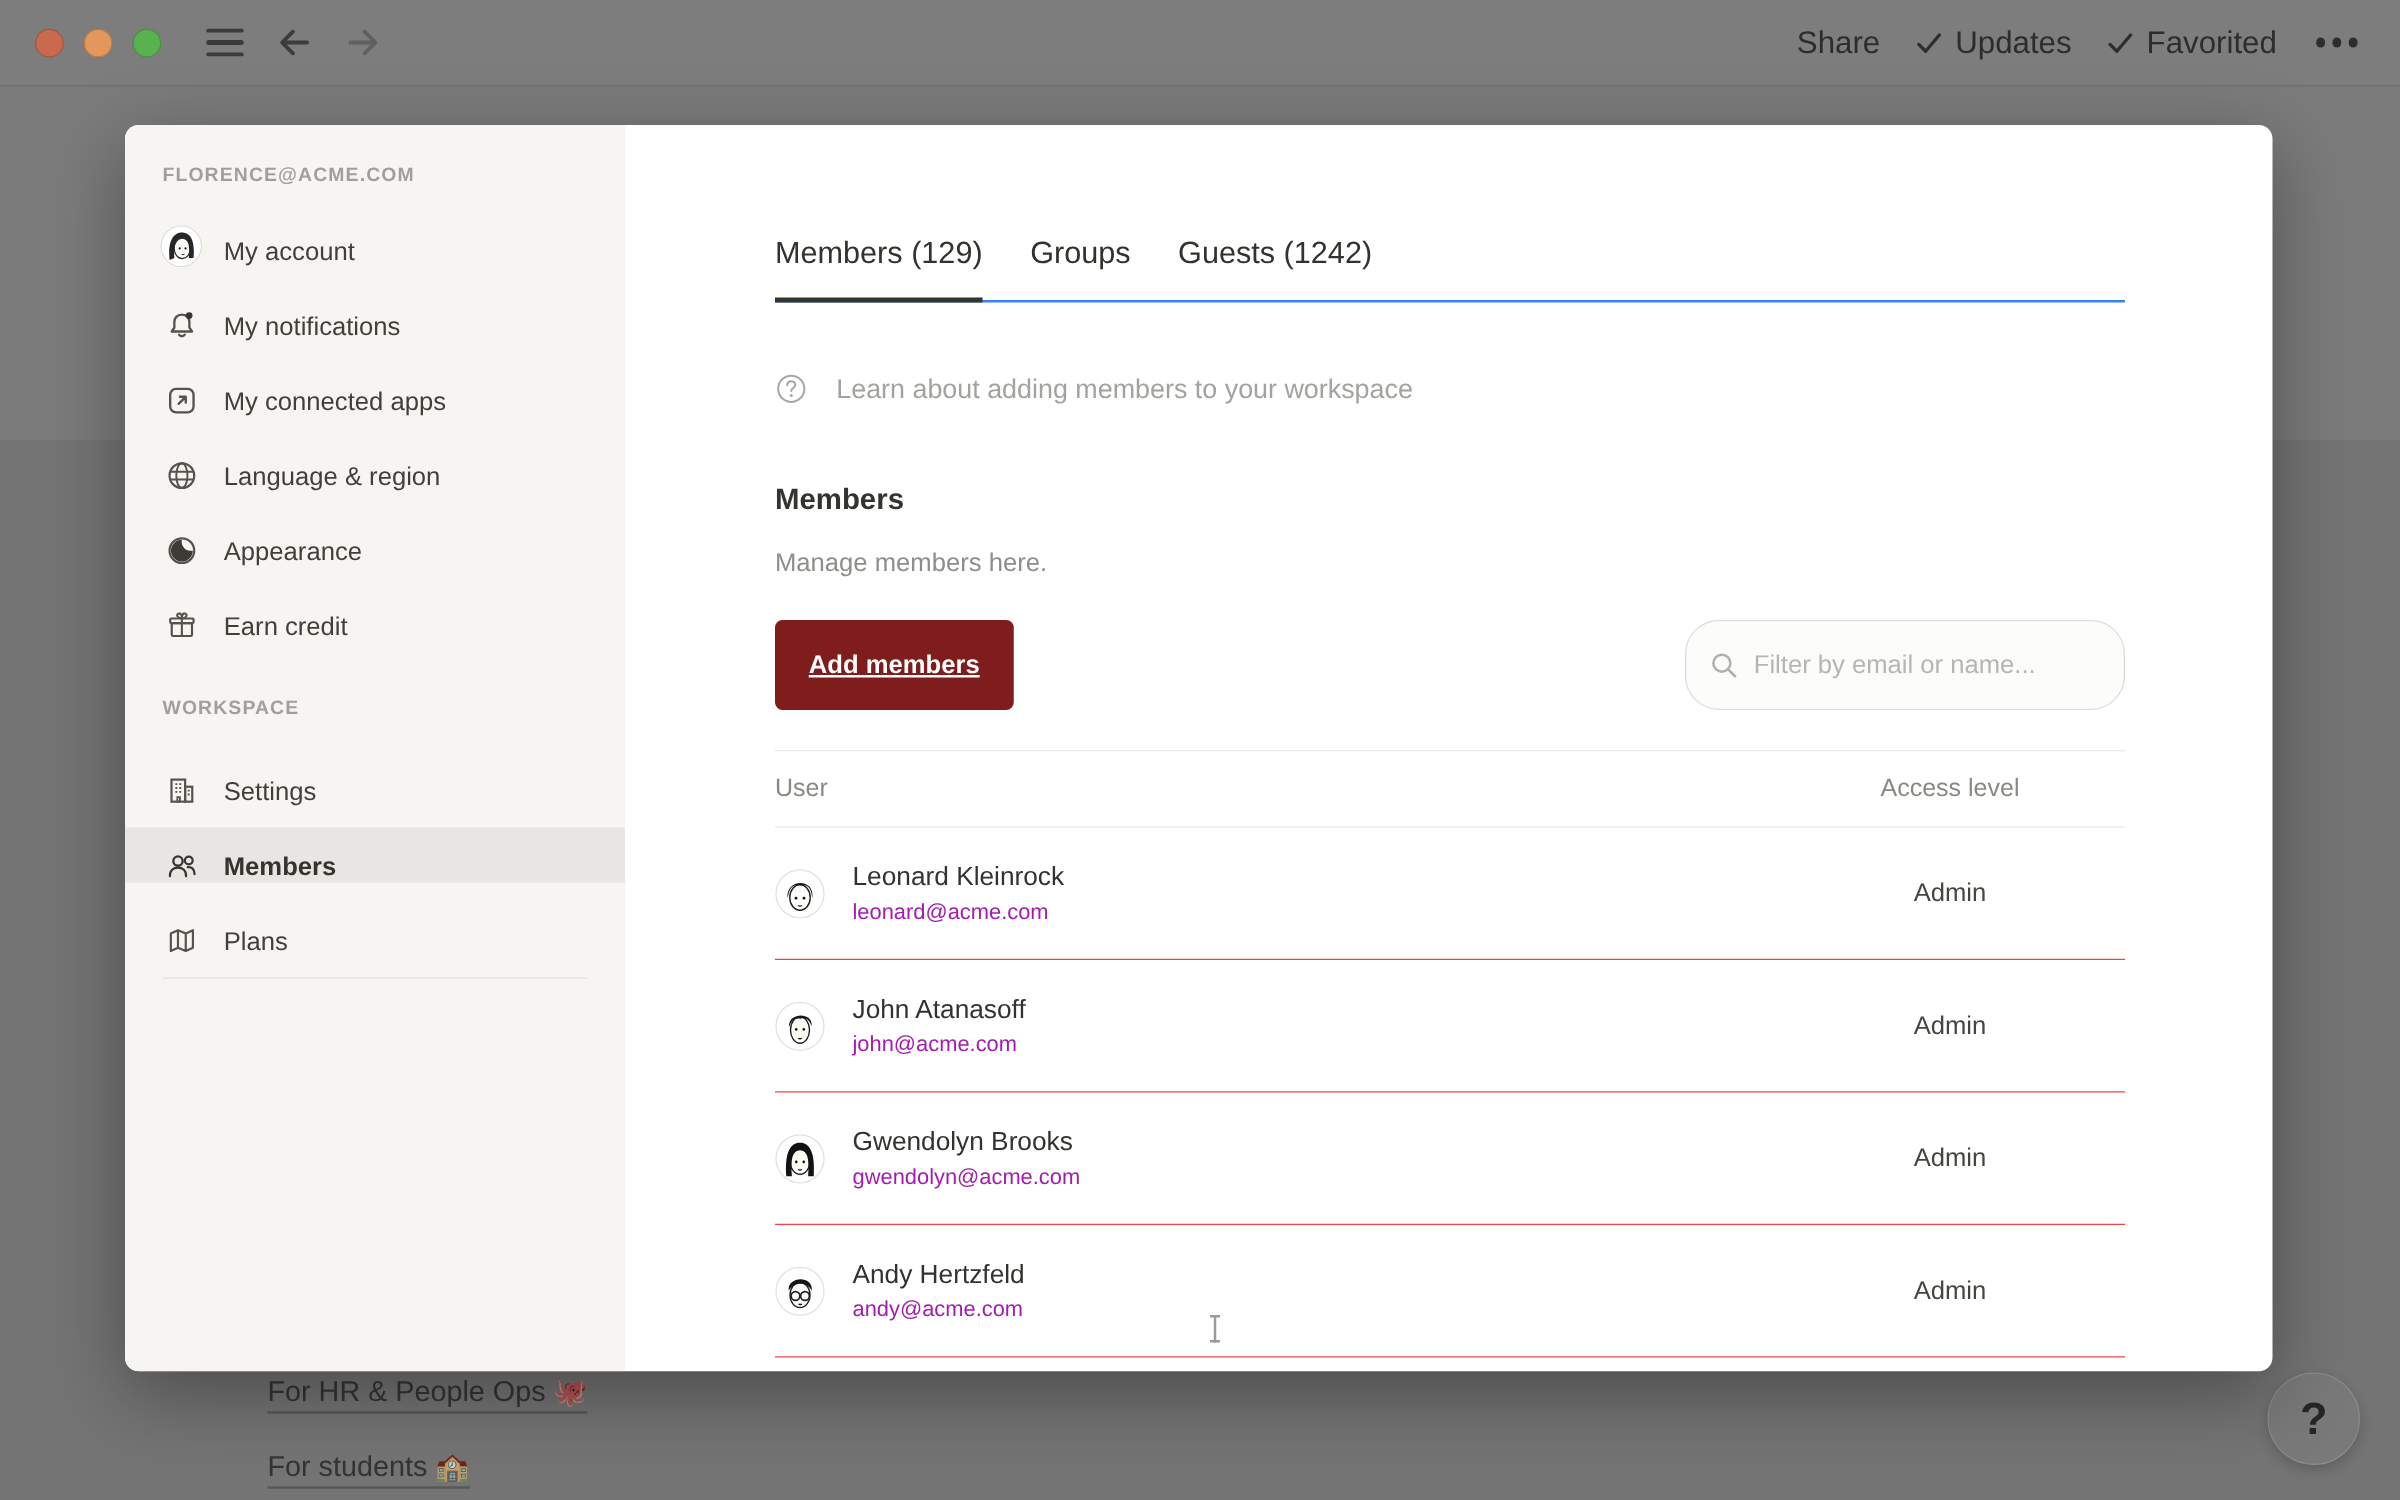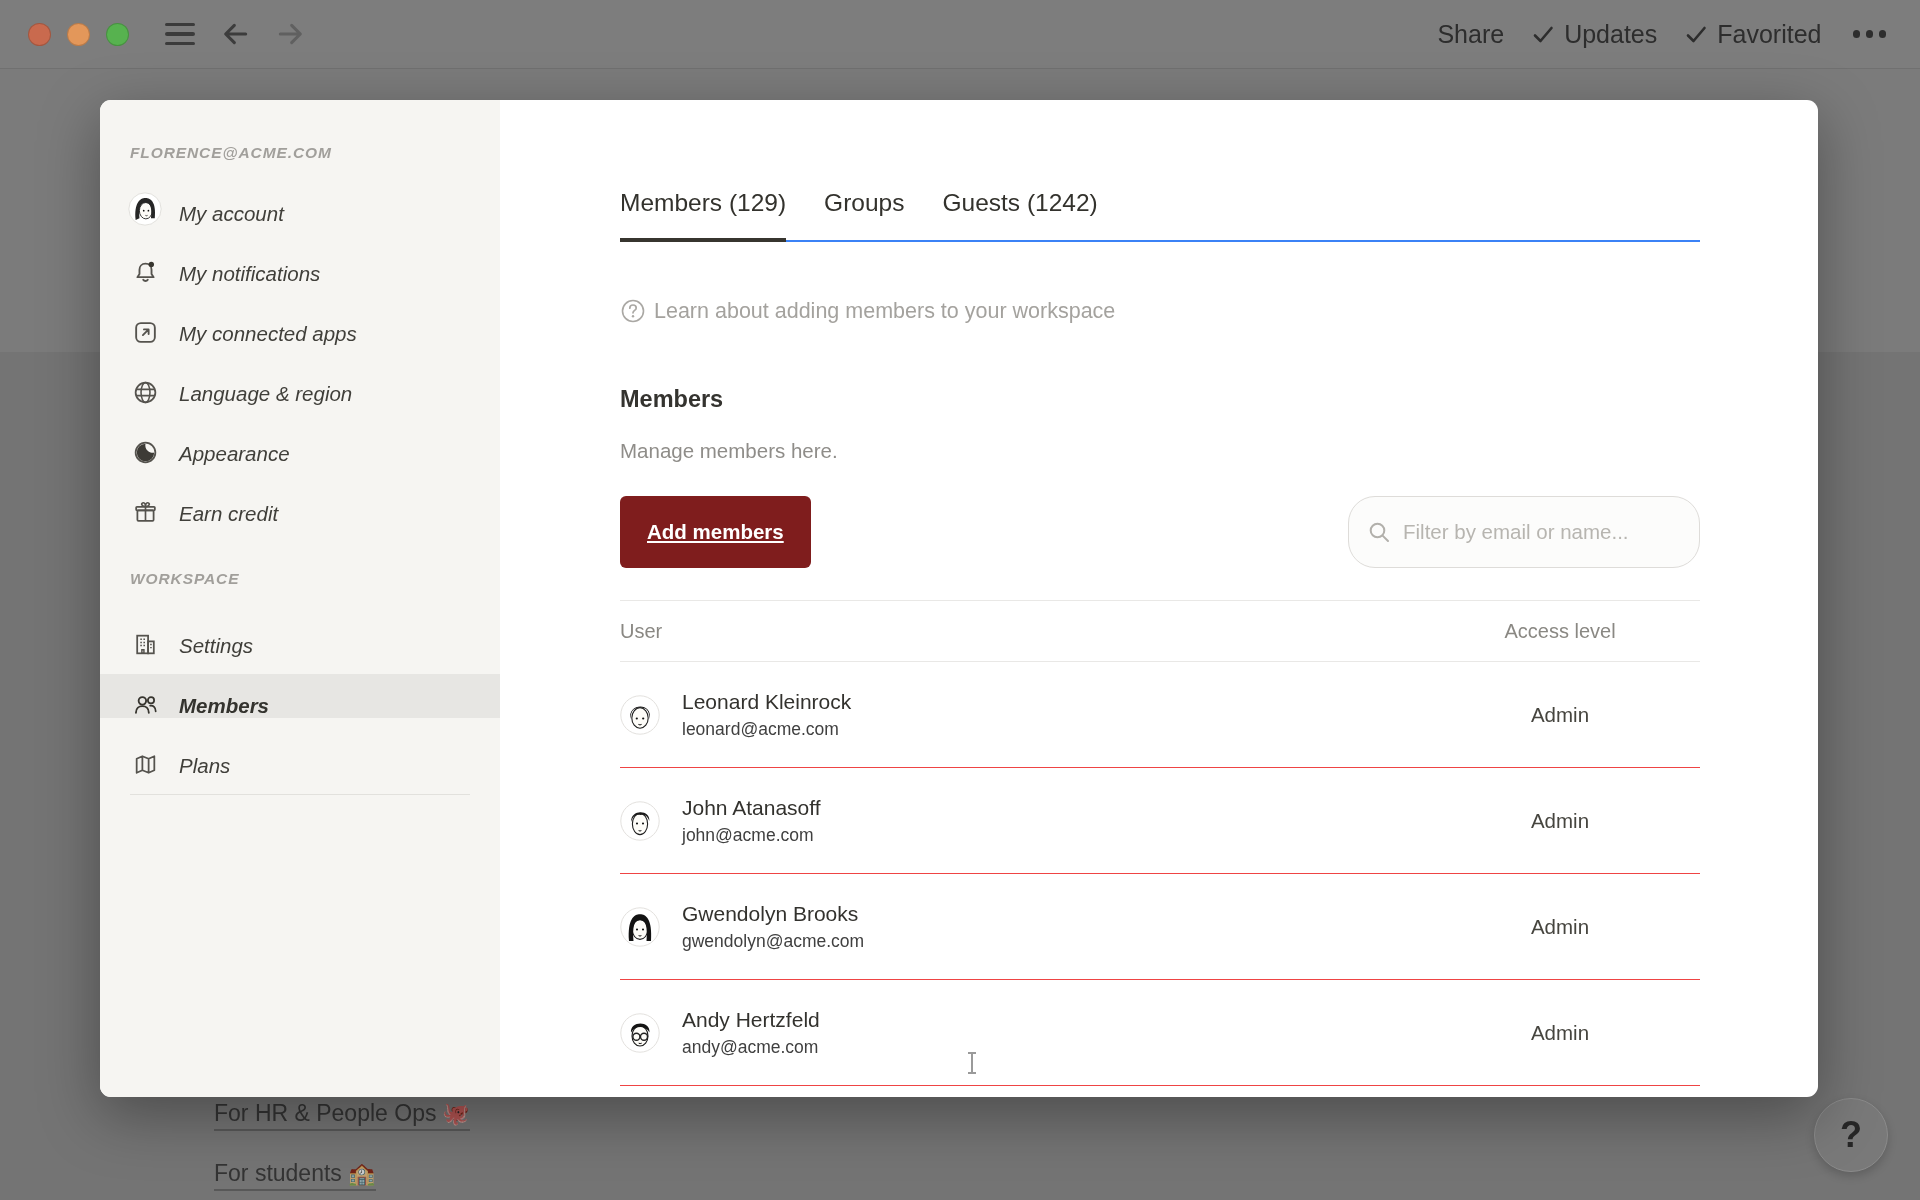--- a/index.html
+++ b/index.html
@@ -31,61 +31,61 @@
 
   .help-btn { position:absolute; left:1814px; top:1098px; width:74px; height:74px; border-radius:50%;
               background:#797979; border:1px solid #8b8b8b; display:flex; align-items:center; justify-content:center;
               font-size:36px; font-weight:700; color:#262626; box-shadow:0 4px 10px rgba(0,0,0,0.18); cursor:pointer; }
 
   
   .modal { position:absolute; left:100px; top:100px; width:1718px; height:997px; background:#ffffff;
            border-radius:11px; box-shadow:0 18px 60px rgba(0,0,0,0.35); display:flex; z-index:3; overflow:hidden; }
 
   
-  .sidebar { width:400px; background:#f6f5f2; padding-top:42px; flex-shrink:0;font-style:italic; }
+  .sidebar { width:400px; background:#f6f5f2; padding-top:30px; flex-shrink:0; }
   .side-header { margin:0 0 0 30px; height:22px; font-size:15.5px; font-weight:600; letter-spacing:0.9px;
                  color:#a19f9b; line-height:22px; }
   .side-list { margin-top:18px; }
   .side-item { height:44px; margin-bottom:16px; display:flex; align-items:flex-end; padding-left:32px; gap:20px;
                font-size:20.5px; font-weight:500; color:#403f3a; cursor:pointer; }
   .side-item.selected { background:#e7e6e3; font-weight:700; color:#34332e; margin-left:0; margin-right:0; }
   .side-item .ic { width:27px; height:27px; display:flex; align-items:center; justify-content:center; flex-shrink:0; }
   .ws-header { margin:42px 0 0 30px; height:22px; font-size:15.5px; font-weight:600; letter-spacing:0.9px;
                color:#a19f9b; line-height:22px; }
   .ws-list { margin-top:24px; }
   .side-divider { margin:14px 30px 0 30px; border-top:1px solid #e2e1dd; }
   .avatar-s { width:34px; height:34px; flex-shrink:0; margin-left:-4px; margin-right:-3px; }
 
   
   .main { flex:1; padding:0 118px 0 120px; position:relative; }
   .tabs { display:flex; gap:38px; padding-top:88px; border-bottom:2px solid #3b82f6; }
   .tab { font-size:24.5px; color:#33322d; line-height:30px; padding-bottom:22px; position:relative; cursor:pointer; }
   .tab.active { font-weight:500; }
   .tab.active::after { content:""; position:absolute; left:0; right:0; bottom:-2px; height:4px; background:#37352f; }
-  .learn { margin-top:56px; display:flex; align-items:center; gap:8px; color:#a4a29e; font-size:21.5px; cursor:pointer; width:fit-content; }
+  .learn { margin-top:56px; display:flex; align-items:center; gap:23px; color:#a4a29e; font-size:21.5px; cursor:pointer; width:fit-content; }
   .sec-title { margin-top:60px; font-size:23.5px; font-weight:600; color:#34332f; line-height:30px; }
   .sec-sub { margin-top:24px; font-size:20.5px; color:#8f8d89; line-height:26px; }
   .toolbar { margin-top:40px; height:56px; display:flex; align-items:center; justify-content:space-between; }
   .add-btn { height:72px; padding:0 27px; background:#7f1d1d; border:none; border-radius:6px;
              color:#ffffff; font-size:20.5px; font-weight:600; font-family:inherit; cursor:pointer;text-decoration:underline; }
   .filter { width:352px; height:72px; border:1.5px solid #dedcd9; background:#fcfcfb; border-radius:27px;
             display:flex; align-items:center; padding:0 18px; gap:12px; }
   .filter input { border:none; outline:none; background:transparent; flex:1; font-size:20.5px; color:#5f5d59;
                   font-family:inherit; min-width:0; }
   .filter input::placeholder { color:#b7b5b0; }
 
   .table { margin-top:40px; }
   .thead { height:62px; border-top:1px solid #e9e8e6; border-bottom:1px solid #e9e8e6;
            display:flex; align-items:center; color:#8a8883; font-size:20px; }
   .col-user { flex:1; } .col-access { width:280px; text-align:center; }
   .trow { height:106px; display:flex; align-items:center; border-bottom:1px solid #ef4444; cursor:pointer; }
   .avatar { width:40px; height:40px; margin-right:22px; flex-shrink:0; }
   .uinfo { flex:1; min-width:0; }
   .uname { font-size:21px; color:#33322e; font-weight:500; line-height:26px; }
-  .uemail { font-size:17.5px; color:#404040; line-height:21px; margin-top:4px; }
+  .uemail { font-size:17.5px; color:#a21caf; line-height:21px; margin-top:4px; }
   .uaccess { width:280px; text-align:center; font-size:20.5px; color:#46453f; }
 
   .ibeam { position:absolute; left:971px; top:1052px; width:2px; height:22px; background:#9a9a9a; z-index:4; }
   .ibeam::before,.ibeam::after { content:""; position:absolute; left:-3px; width:8px; height:2px; background:#9a9a9a; }
   .ibeam::before { top:0; } .ibeam::after { bottom:0; }
 
   svg { display:block; }
 </style>
 </head>
 <body>

